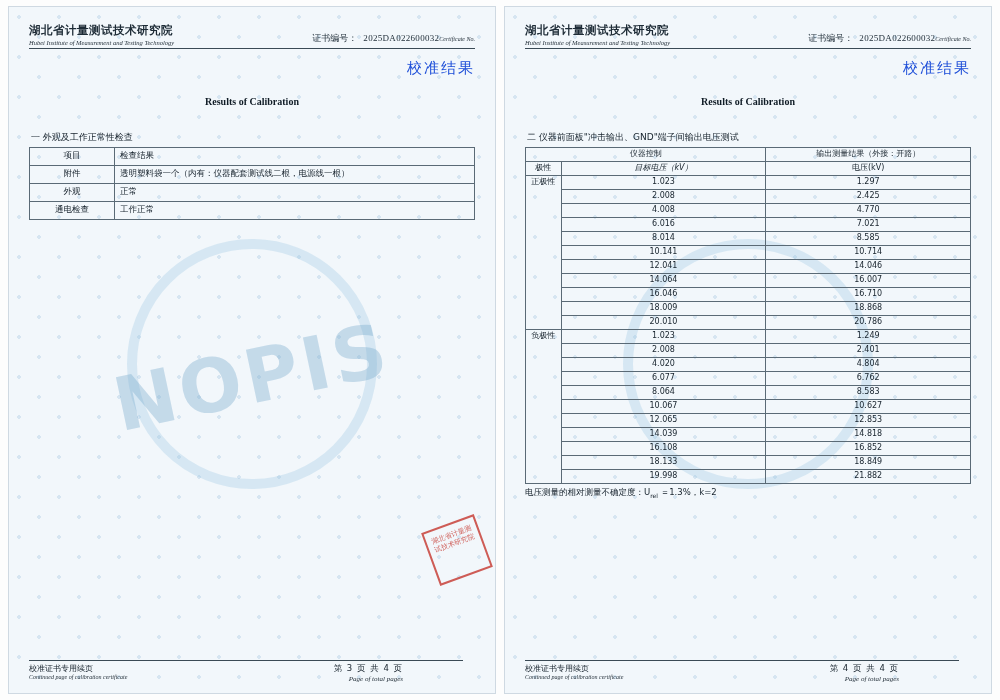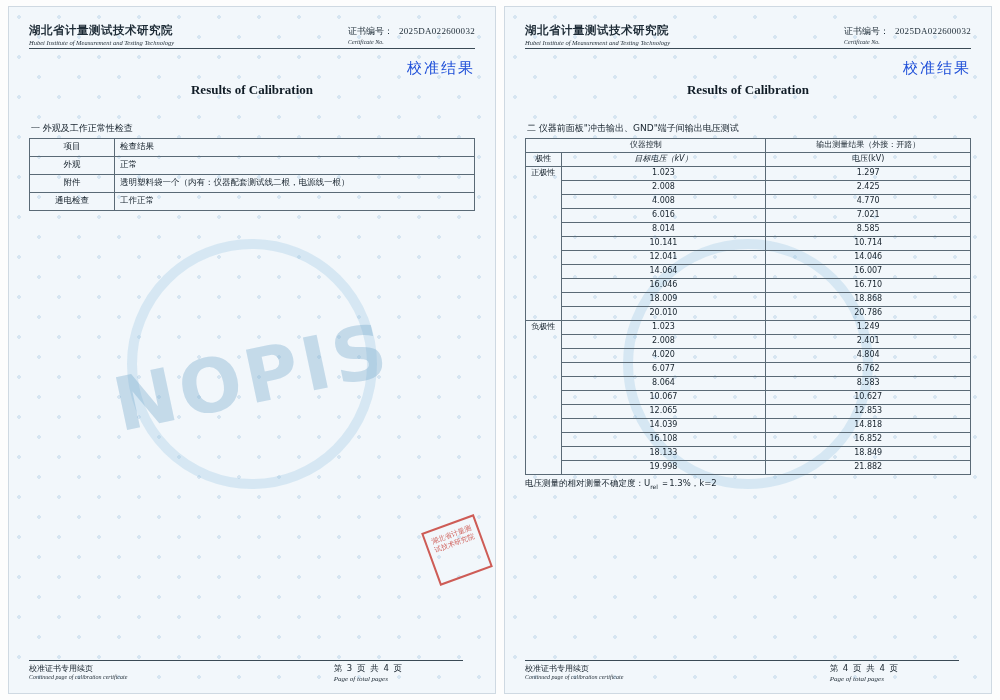--- a/index.html
+++ b/index.html
@@ -52,37 +52,37 @@
   .hdr-left .cn{
     font-size:11.5px;font-weight:bold;color:#1d2b36;letter-spacing:0.5px;
     font-family:"DejaVu Sans", sans-serif;
   }
   .hdr-left .en{
     font-size:6.5px;color:#26323c;font-style:italic;margin-top:1px;
     font-family:"Liberation Serif", serif;
   }
   .hdr-right{
     text-align:left;
-    display:flex;flex-direction:column;align-items:flex-start;
+    display:flex;align-items:center;
     padding-bottom:1px;
   }
   .hdr-right .row1{font-size:9px;color:#1d2b36;white-space:nowrap;font-family:"DejaVu Sans", sans-serif;}
   .hdr-right .row1 .num{font-family:"Liberation Serif", serif;margin-left:6px;letter-spacing:0.3px;}
   .hdr-right .row2{font-size:6px;color:#26323c;font-style:italic;margin-top:1px;}
   
   .title{
     text-align:center;margin-top:10px;
   }
   .title .cn{
     font-size:15px;font-weight:normal;color:#1d4ed8;letter-spacing:2px;
     font-family:"DejaVu Sans", sans-serif;
     text-align:right;
   }
   .title .en{
-    font-size:13px;font-weight:bold;color:#101c26;margin-top:4px;
+    font-size:10px;font-weight:bold;color:#101c26;margin-top:18px;
     font-family:"Liberation Serif", serif;
   }
   
   .section-label{
     font-size:9px;color:#16222c;margin:24px 0 3px 2px;
     font-family:"DejaVu Sans", sans-serif;
   }
   
   table{
     border-collapse:collapse;width:100%;
@@ -114,21 +114,21 @@
   
   .footer{
     position:absolute;bottom:10px;left:20px;right:32px;
     border-top:1.4px solid #3a4a55;
     padding-top:2px;
     display:flex;justify-content:space-between;align-items:flex-start;
     z-index:3;
   }
   .footer .fl .cn{font-size:8px;color:#16222c;font-family:"DejaVu Sans", sans-serif;}
   .footer .fl .en{font-size:6px;color:#26323c;font-style:italic;}
-  .footer .fc{text-align:left;padding-right:60px;}
+  .footer .fc{text-align:right;padding-right:60px;}
   .footer .fc .cn{font-size:8.5px;color:#16222c;font-family:"DejaVu Sans", sans-serif;letter-spacing:1px;}
   .footer .fc .en{font-size:7px;color:#26323c;font-style:italic;}
   
   .wm-nopis{
     position:absolute;
     left:50%;top:54%;
     transform:translate(-50%,-50%) rotate(-12deg);
     font-size:74px;font-weight:bold;
     color:rgba(120,170,205,0.38);
     letter-spacing:4px;
@@ -190,26 +190,26 @@
 
       <div class="section-label">一 外观及工作正常性检查</div>
 
       <table class="t-insp">
         <tbody>
           <tr>
             <td>项目</td>
             <td>检查结果</td>
           </tr>
           <tr>
+            <td>附件</td>
+            <td class="multi">透明塑料袋一个（内有：仪器配套测试线二根，电源线一根）</td>
+          </tr>
+          <tr>
             <td>外观</td>
             <td>正常</td>
-          </tr>
-          <tr>
-            <td>附件</td>
-            <td class="multi">透明塑料袋一个（内有：仪器配套测试线二根，电源线一根）</td>
           </tr>
           <tr>
             <td>通电检查</td>
             <td>工作正常</td>
           </tr>
         </tbody>
       </table>
     </div>
 
     <div class="stamp">湖北省计量测试技术研究院</div>

